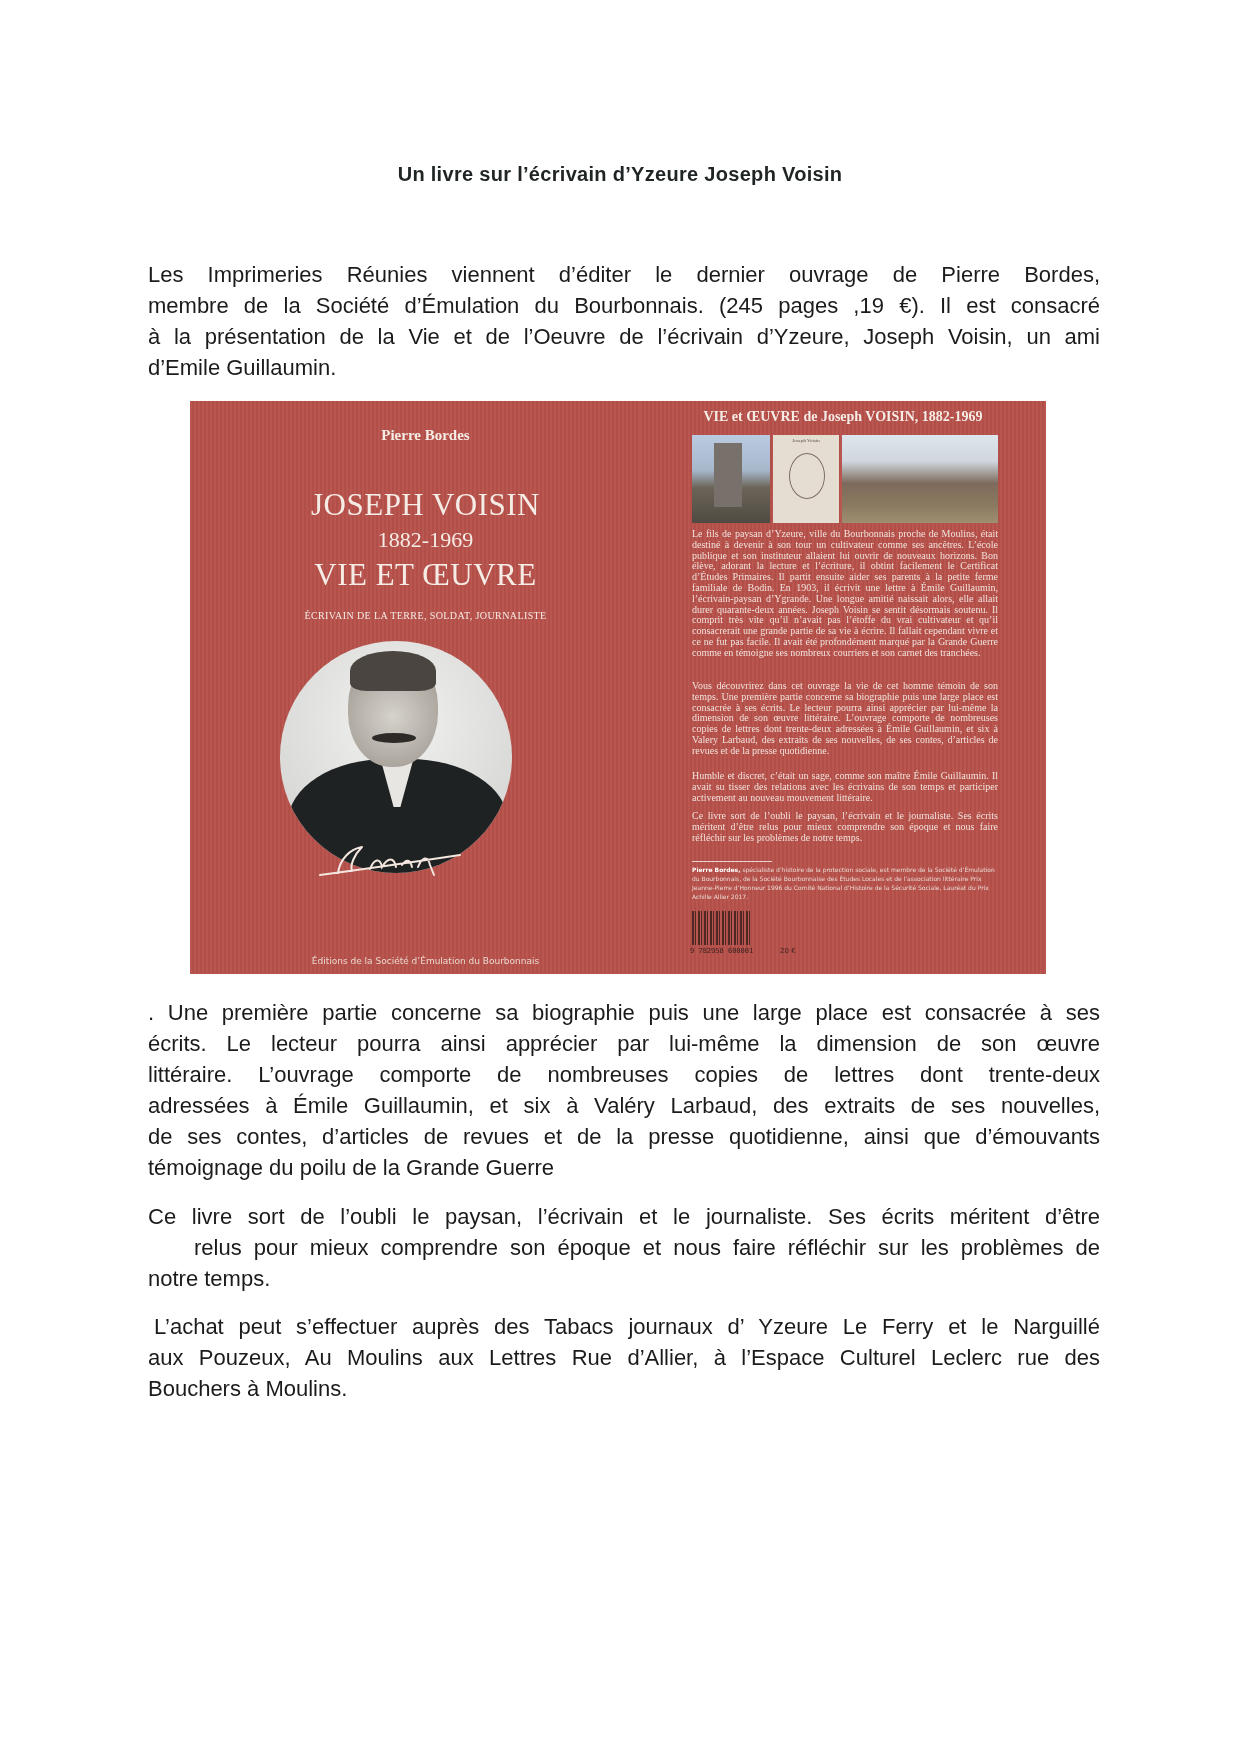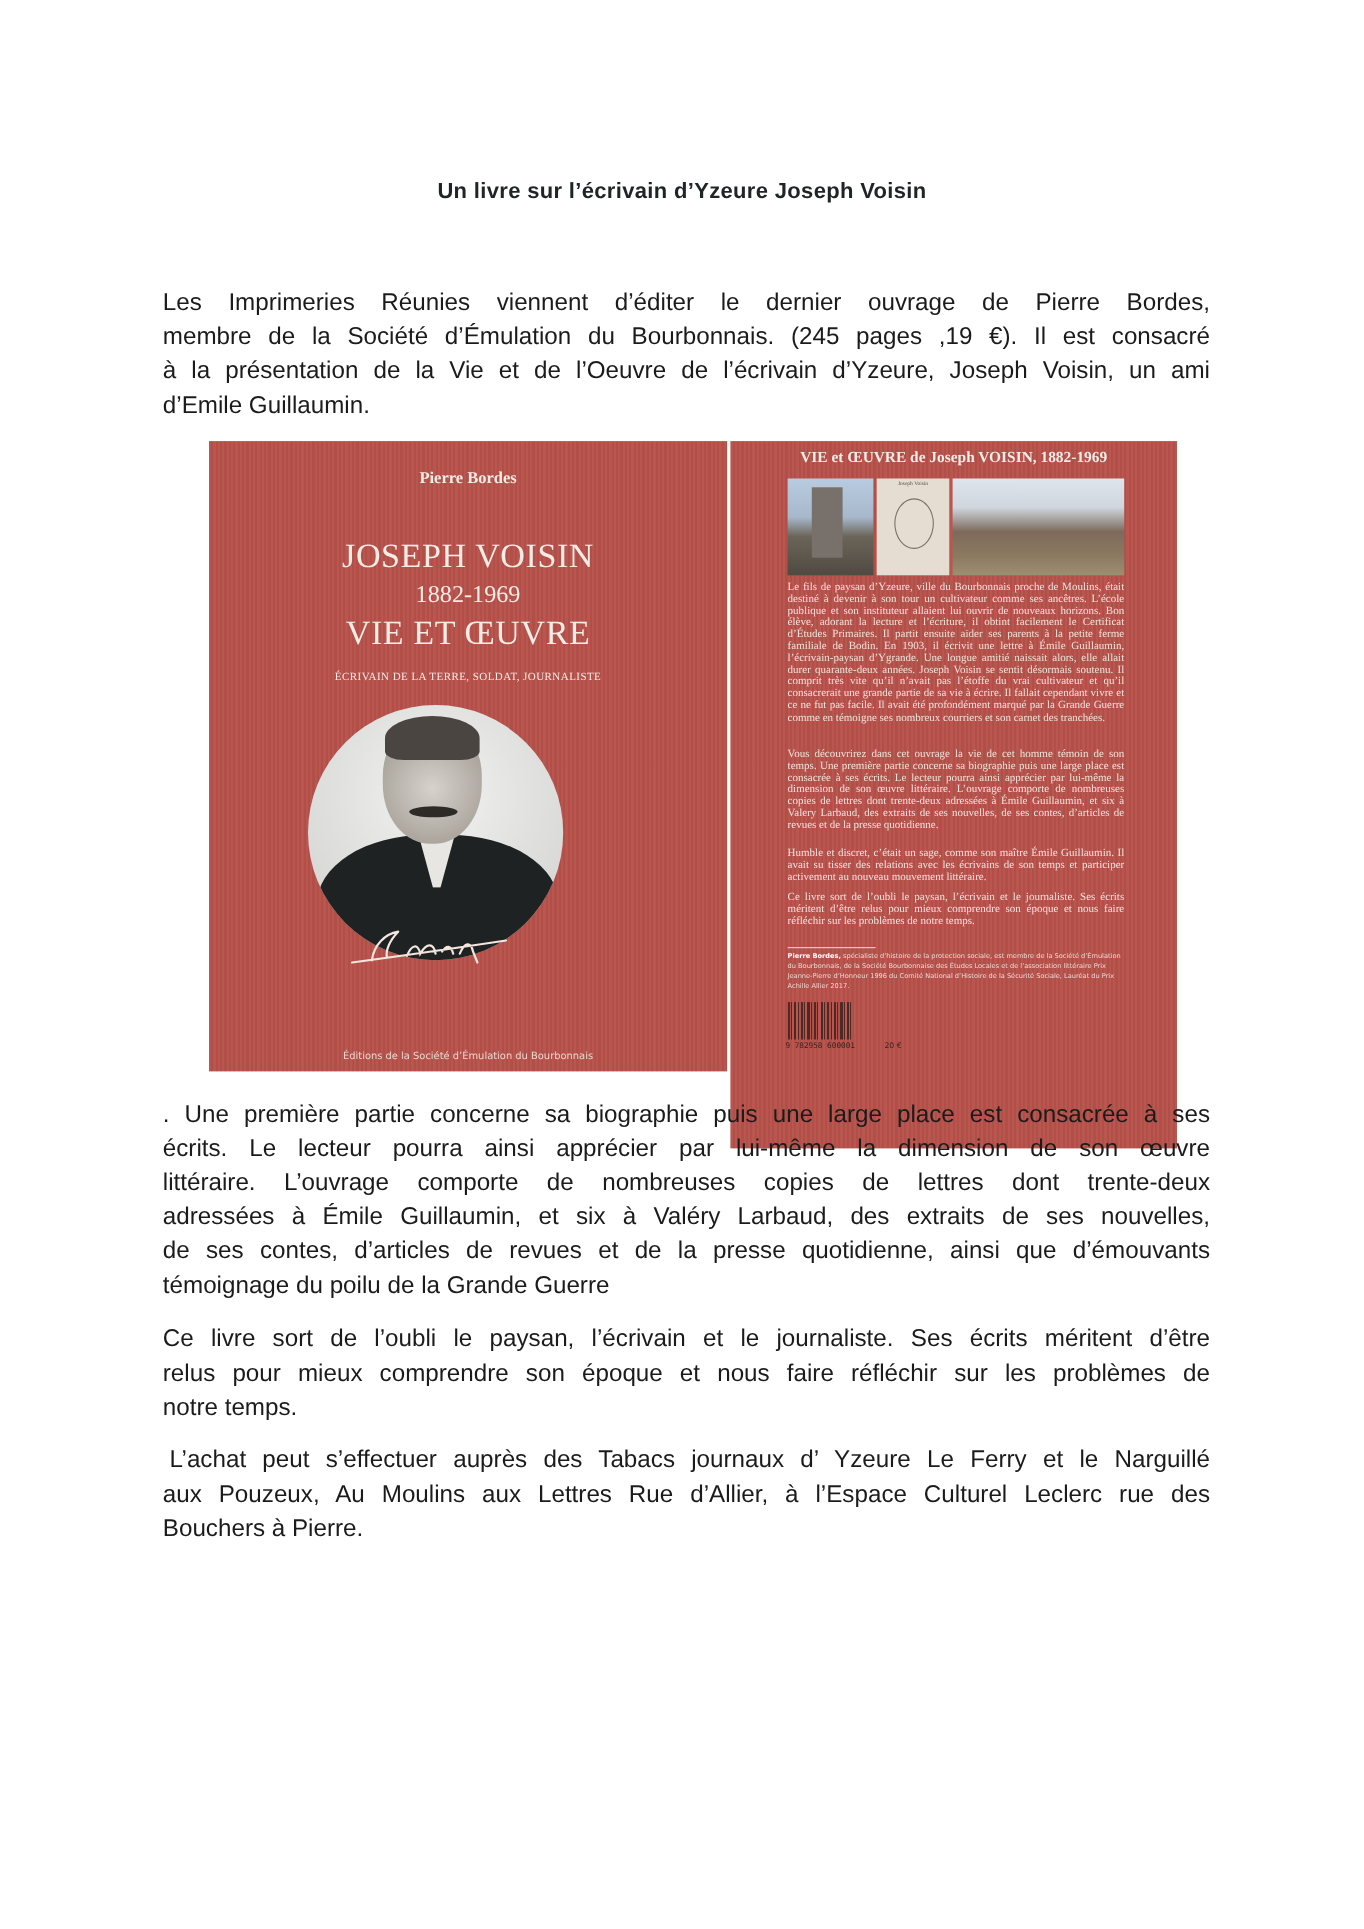--- a/index.html
+++ b/index.html
@@ -6,21 +6,21 @@
   body { width: 1240px; height: 1754px; position: relative; overflow: hidden; font-family: "Liberation Sans", sans-serif; color: #1a1a1a; }
   .title { position: absolute; left: 0; width: 1240px; top: 150px; text-align: center; font-weight: bold; font-size: 20px; letter-spacing: 0.3px; color: #1f2424; }
   .para { position: absolute; left: 148px; width: 952px; font-size: 22px; line-height: 31px; text-align: justify; color: #1b1b1b; }
   .p1 { top: 259px; }
   .p2 { top: 997px; }
   .p3 { top: 1201px; }
   .p4 { top: 1311px; text-indent: 6px; }
   .para span { display: block; }
   .cover { position: absolute; background: #b7514a; background-image: repeating-linear-gradient(90deg, rgba(255,255,255,0.03) 0 2px, rgba(0,0,0,0.03) 2px 4px); overflow: hidden; }
   .front { left: 190px; top: 401px; width: 471px; height: 573px; }
-  .back { left: 664px; top: 401px; width: 406px; height: 643px; }
+  .back { left: 640px; top: 401px; width: 406px; height: 573px; }
   .serif { font-family: "Liberation Serif", "DejaVu Serif", serif; color: #f6ece6; text-align: center; position: absolute; left: 0; width: 100%; }
   .f-author { top: 26px; font-size: 15px; font-weight: bold; }
   .f-name { top: 86px; font-size: 31px; letter-spacing: 0.5px; }
   .f-dates { top: 126px; font-size: 22px; }
   .f-vie { top: 156px; font-size: 31px; letter-spacing: 0.5px; }
   .f-sub { top: 209px; font-size: 10px; letter-spacing: 0.4px; }
   .portrait { position: absolute; left: 90px; top: 240px; width: 232px; height: 232px; border-radius: 50%; background: radial-gradient(circle at 50% 35%, #f2f2f0 0%, #dcdcda 60%, #cfcfcc 100%); overflow: hidden; }
   .portrait .head { position: absolute; left: 68px; top: 14px; width: 90px; height: 112px; border-radius: 45% 45% 48% 48%; background: radial-gradient(circle at 50% 55%, #d6d2cc 0%, #a8a29a 70%, #6d6760 100%); }
   .portrait .hair { position: absolute; left: 70px; top: 10px; width: 86px; height: 40px; border-radius: 50% 50% 20% 20%; background: #4a4540; }
   .portrait .mustache { position: absolute; left: 92px; top: 92px; width: 44px; height: 10px; border-radius: 50%; background: #2e2a27; }
@@ -108,23 +108,23 @@
     <span style="text-align-last: justify;">. Une première partie concerne sa biographie puis une large place est consacrée à ses</span>
     <span style="text-align-last: justify;">écrits. Le lecteur pourra ainsi apprécier par lui-même la dimension de son œuvre</span>
     <span style="text-align-last: justify;">littéraire. L’ouvrage comporte de nombreuses copies de lettres dont trente-deux</span>
     <span style="text-align-last: justify;">adressées à Émile Guillaumin, et six à Valéry Larbaud, des extraits de ses nouvelles,</span>
     <span style="text-align-last: justify;">de ses contes, d’articles de revues et de la presse quotidienne, ainsi que d’émouvants</span>
     <span style="text-align:left;">témoignage du poilu de la Grande Guerre</span>
   </div>
 
   <div class="para p3">
     <span style="text-align-last: justify;">Ce livre sort de l’oubli le paysan, l’écrivain et le journaliste. Ses écrits méritent d’être</span>
-    <span style="text-align-last: justify;">relus pour mieux comprendre son époque et nous faire réfléchir sur les problèmes de</span>
+    <span style="text-align-last: justify; margin-left: 46px;">relus pour mieux comprendre son époque et nous faire réfléchir sur les problèmes de</span>
     <span style="text-align:left;">notre temps.</span>
   </div>
 
   <div class="para p4">
     <span style="text-align-last: justify;">L’achat peut s’effectuer auprès des Tabacs journaux d’ Yzeure Le Ferry et le Narguillé</span>
     <span style="text-indent: 0px; text-align-last: justify;">aux Pouzeux, Au Moulins aux Lettres Rue d’Allier, à l’Espace Culturel Leclerc rue des</span>
-    <span style="text-align:left;text-indent:0;">Bouchers à Pierre.</span>
+    <span style="text-align:left;text-indent:0;">Bouchers à Moulins.</span>
   </div>
 
 </div>
 
 </body></html>

